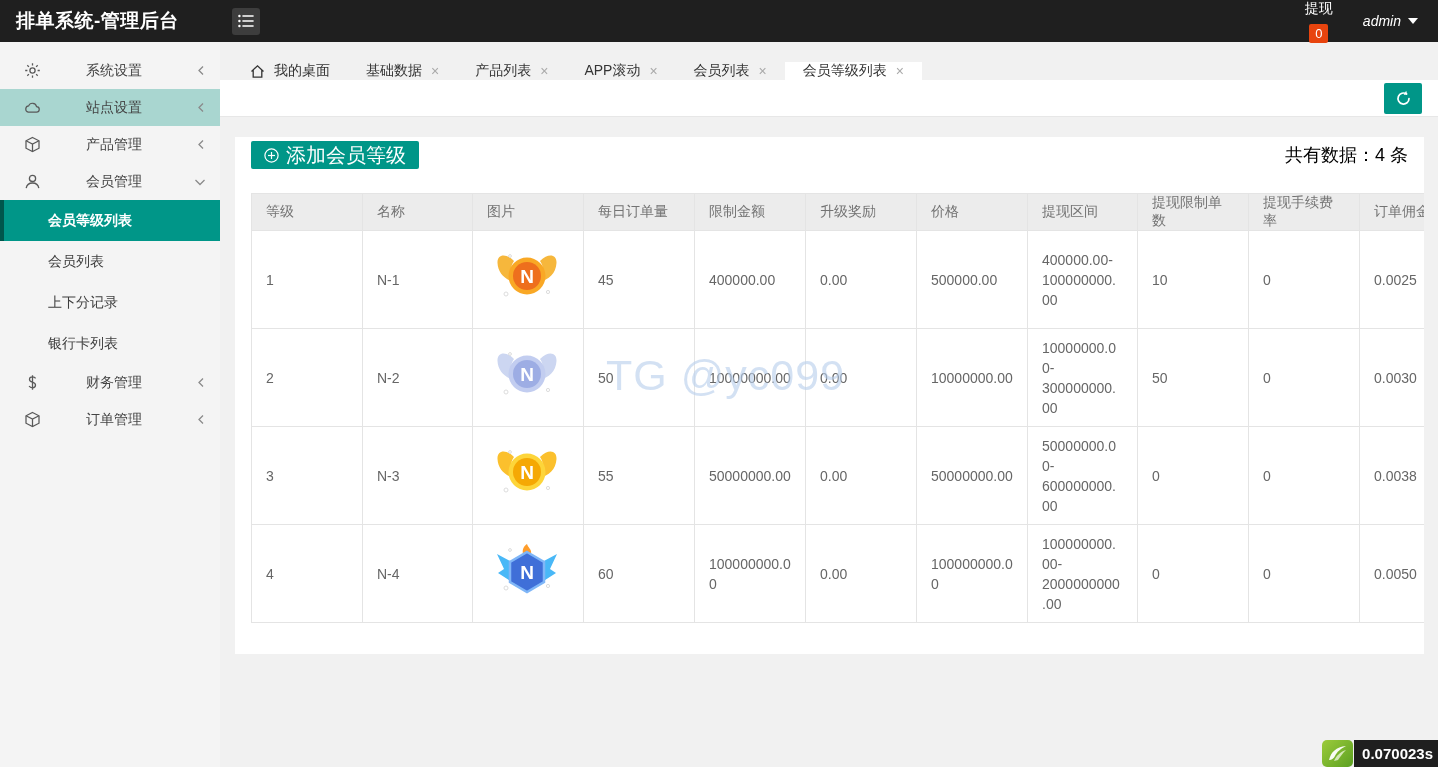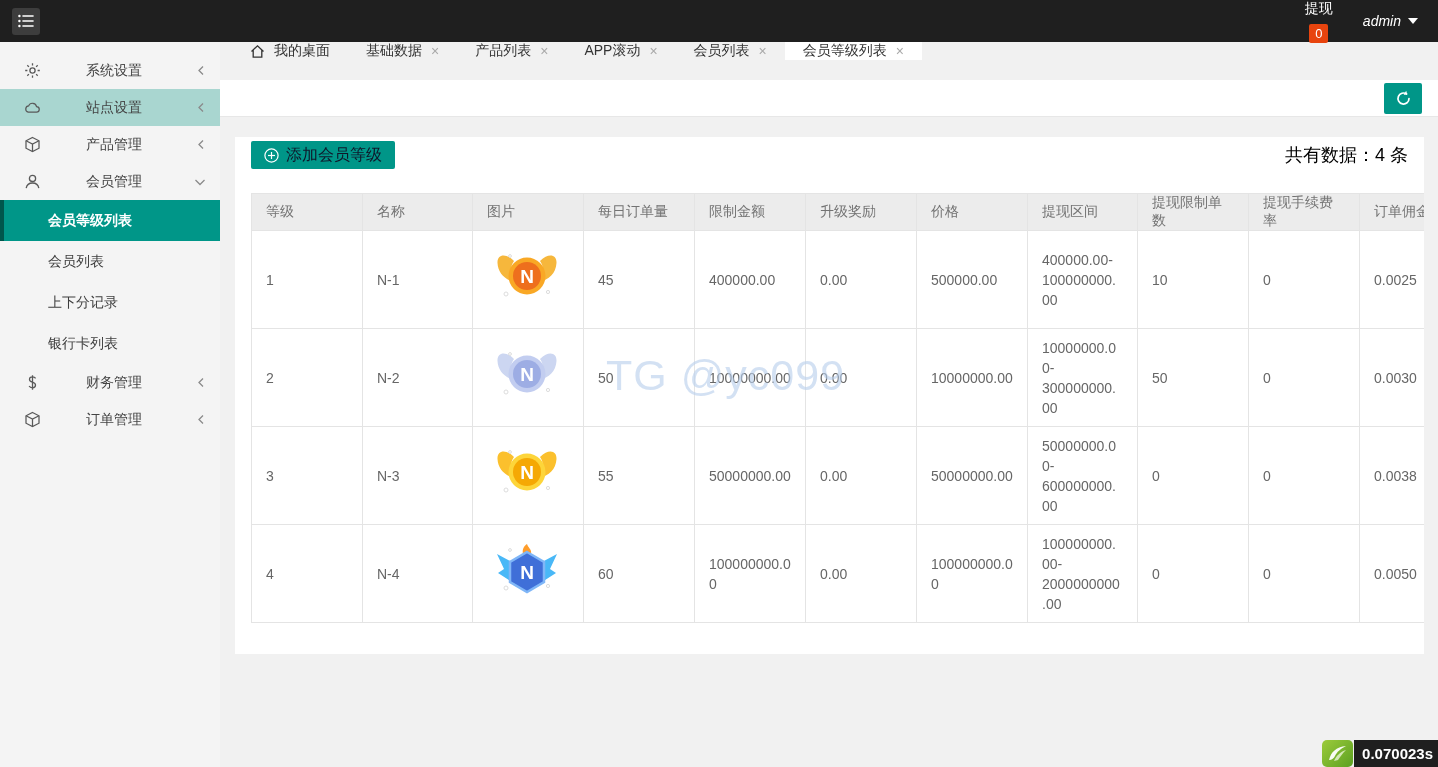--- a/index.html
+++ b/index.html
@@ -24,32 +24,32 @@
   .nav-item{height:37px;display:flex;align-items:center;padding:0 14px 0 24px;color:#444;cursor:pointer;}
   .nav-item .ni-icon{width:17px;height:17px;margin-right:10px;display:flex;align-items:center;justify-content:center;color:#595959;}
   .nav-item .ni-label{flex:1;margin-left:35px;}
   .nav-item .ni-arrow{color:#8a8a8a;display:flex;}
   .nav-item.hovered{background:#a9d6d0;}
   .sub-item{height:41px;line-height:41px;padding-left:48px;color:#3d3d3d;cursor:pointer;}
   .sub-item.active{background:var(--accent,#009688);color:#fff;border-left:4px solid #00564c;
     padding-left:44px;font-weight:700;}
   
   .main{position:absolute;left:220px;top:42px;right:0;bottom:0;background:#f1f1f1;overflow:hidden;}
-  .tabsbar{height:38px;display:flex;align-items:flex-start;padding-left:12px;}
+  .tabsbar{height:38px;display:flex;align-items:flex-end;padding-left:12px;}
   .tab{display:flex;align-items:center;gap:9px;padding:0 18px;color:#333;cursor:pointer;font-size:14px;white-space:nowrap;}
   .tab.active{background:#fff;}
   .tab .close{color:#a9a9a9;font-size:14px;line-height:1;cursor:pointer;}
   .tab .home-ic{display:flex;color:#333;}
   .toolbar{height:37px;background:#fff;border-bottom:1px solid #e7e7e7;display:flex;align-items:center;justify-content:flex-end;padding:0 16px;}
   .refresh-btn{width:38px;height:31px;background:var(--accent,#009688);border:none;border-radius:2px;cursor:pointer;
     display:flex;align-items:center;justify-content:center;}
   .panel{margin:20px 14px 0 15px;background:#fff;padding:4px 16px 30px 16px;min-height:517px;}
   .panel-head{display:flex;align-items:center;justify-content:space-between;margin-bottom:24px;}
-  .add-btn{height:28px;background:var(--accent,#009688);color:#0f172a;border:none;border-radius:2px;
-    padding:0 13px;font-size:16px;display:flex;align-items:center;gap:7px;cursor:pointer;
+  .add-btn{height:28px;background:var(--accent,#009688);color:#ffffff;border:none;border-radius:2px;
+    padding:0 13px;font-size:20px;display:flex;align-items:center;gap:7px;cursor:pointer;
     font-family:"Liberation Sans","DejaVu Sans",sans-serif;}
   .total-count{color:#000000;font-size:18px;padding-right:0px;}
   
   .table-wrap{overflow:hidden;margin-right:-16px;}
   table{border-collapse:collapse;table-layout:fixed;width:1238px;}
   th,td{border:1px solid #e4e4e4;text-align:left;padding:0 14px;font-weight:400;
     word-wrap:break-word;overflow-wrap:break-word;}
   th{background:#ececec;color:#737373;height:36px;font-size:14px;}
   td{height:98px;color:#666;background:#fff;font-size:14px;line-height:20px;}
   td.badge-cell{text-align:left;padding-left:22px;}
@@ -60,20 +60,21 @@
   .trace{position:fixed;right:0;bottom:0;display:flex;align-items:flex-start;z-index:40;}
   .trace-icon{width:31px;height:27px;border-radius:5px;margin-right:1px;cursor:pointer;
     background:linear-gradient(135deg,#9ccb3b,#5ba021);display:flex;align-items:center;justify-content:center;}
   .trace-time{height:27px;background:#1f1f1f;color:#fff;font-weight:700;font-size:15px;
     display:flex;align-items:center;padding:0 5px 0 8px;min-width:74px;}
 </style>
 </head>
 <body>
 
 <header class="topbar">
+  <div class="brand">排单系统-管理后台</div>
   <button class="collapse-btn">
     <span style="display:flex">
       <svg width="16" height="14" viewBox="0 0 16 14">
           <g stroke="#fff" stroke-width="1.6" stroke-linecap="round">
             <line x1="5" y1="2" x2="15" y2="2"></line>
             <line x1="5" y1="7" x2="15" y2="7"></line>
             <line x1="5" y1="12" x2="15" y2="12"></line>
           </g>
           <g fill="#fff">
             <circle cx="1.4" cy="2" r="1.2"></circle>

